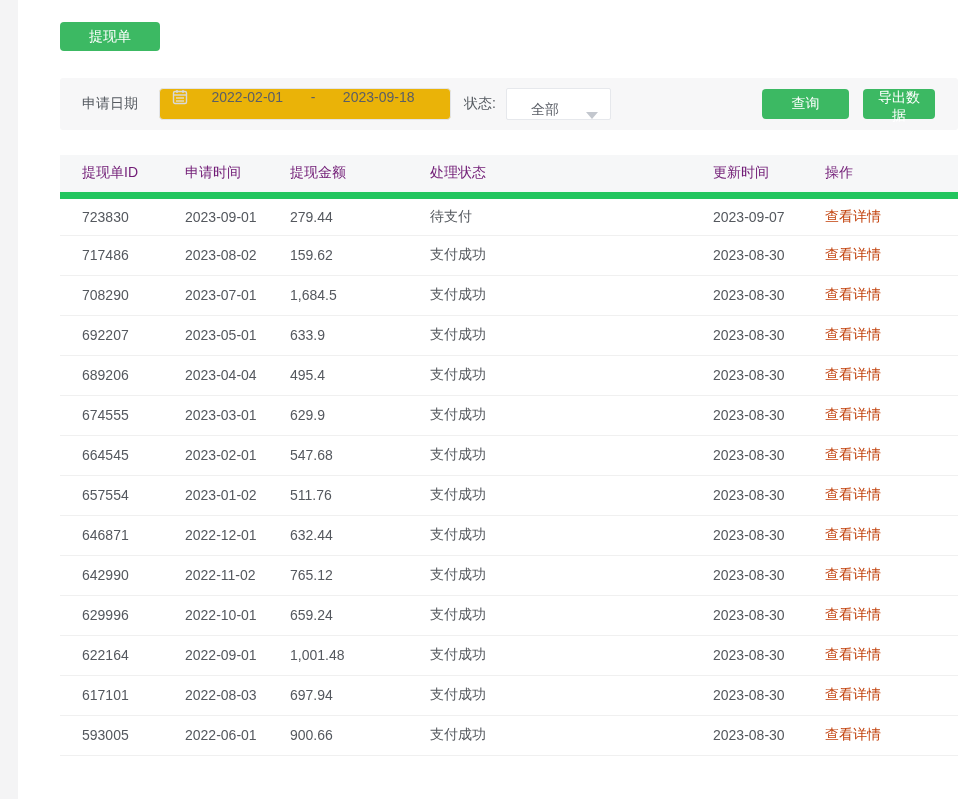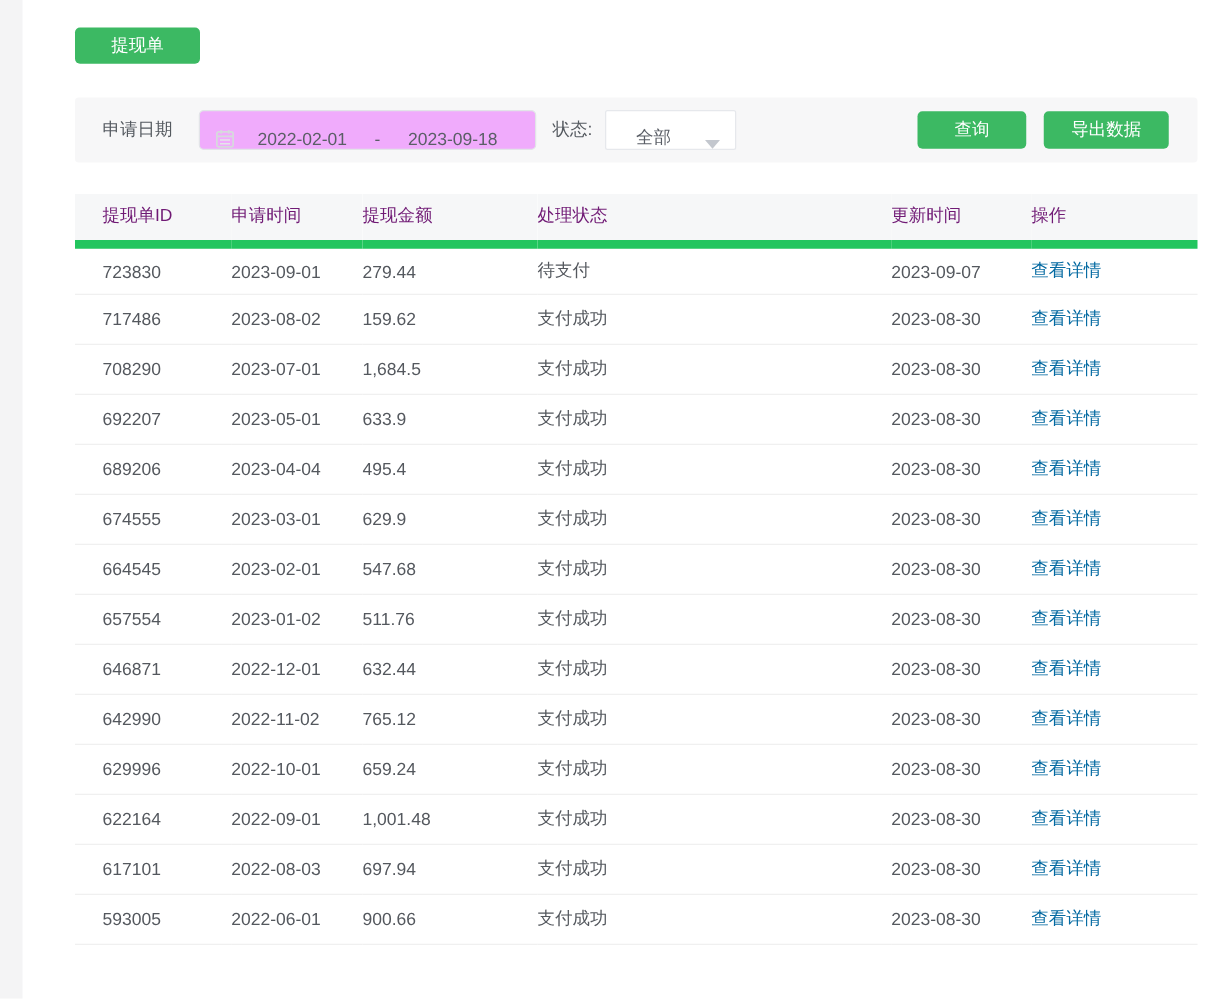--- a/index.html
+++ b/index.html
@@ -35,25 +35,25 @@
     position: absolute; left: 0; top: 78px;
     width: 898px; height: 52px;
     background: #f7f7f8;
     border-radius: 3px;
     display: flex; align-items: center;
   }
   .filter-label { color: #555a60; font-size: 14px; }
   .lbl-date { margin-left: 22px; }
   .date-range {
     margin-left: 21px;
-    width: 270px; height: 32px;
-    background: #f0abfc;
+    width: 292px; height: 32px;
+    background: #eab308;
     border: 1px solid #e2e4e8;
     border-radius: 4px;
-    display: flex; align-items: flex-end;
+    display: flex; align-items: flex-start;
     padding: 0 12px;
     cursor: pointer;
   }
   .date-range .cal { flex: 0 0 auto; display: flex; }
   .date-val {
     flex: 1; text-align: center;
     color: #5a5e66; font-size: 14px;
   }
   .date-sep { color: #5a5e66; font-size: 14px; padding: 0 4px; }
   .lbl-status { margin-left: 13px; }
@@ -82,21 +82,21 @@
     height: 30px;
     background: #3cb963;
     color: #ffffff;
     border: none; border-radius: 4px;
     font-size: 14px;
     cursor: pointer;
     font-family: inherit;
     padding: 0 10px;
   }
   .btn-query { width: 87px; }
-  .btn-export { width: 100px; }
+  .btn-export { width: 72px; }
   
   .table-wrap {
     position: absolute; left: 0; top: 155px;
     width: 898px;
   }
   table {
     width: 898px;
     border-collapse: collapse;
     table-layout: fixed;
   }
@@ -114,21 +114,21 @@
     color: #701a75;
     border-bottom: 7px solid #22c55e;
   }
   tbody td {
     color: #54585e;
     background: #ffffff;
     border-bottom: 1px solid #f0f0f0;
   }
   th:first-child, td:first-child { padding-left: 22px; }
   .view-link {
-    color: #0369a1;
+    color: #c2410c;
     text-decoration: none;
     cursor: pointer;
     font-size: 14px;
   }
 </style>
 </head>
 <body>
 
 <div class="left-strip"></div>
 

